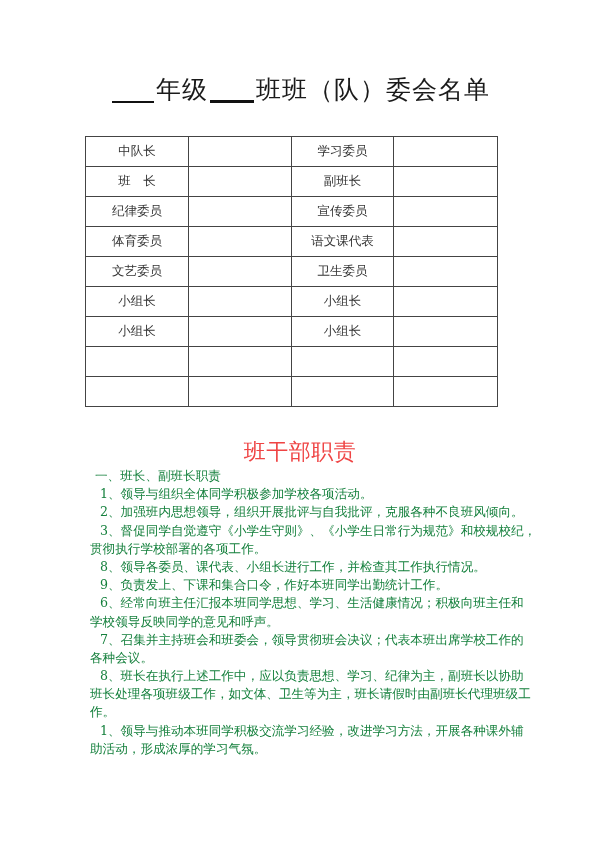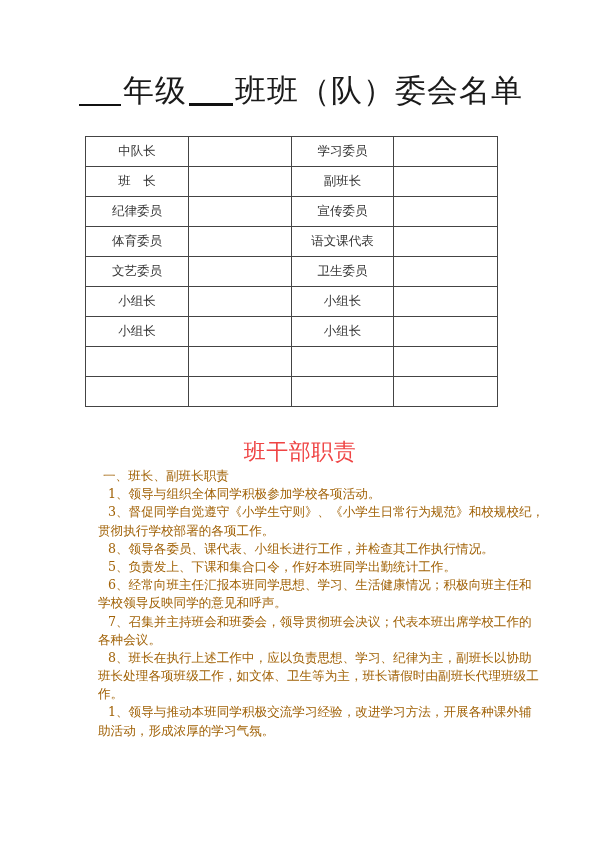--- a/index.html
+++ b/index.html
@@ -2,21 +2,21 @@
 <html><head>
 <meta charset="utf-8">
 <style>
   html, body { margin: 0; padding: 0; }
   body {
     width: 600px; height: 849px; background: #ffffff; position: relative; overflow: hidden;
     font-family: "DejaVu Serif", "Liberation Serif", serif; color: #222;
   }
   .title {
     position: absolute; left: 0; width: 600px; top: 74px; height: 32px;
-    text-align: center; font-size: 31px; line-height: 32px; color: #1a1a1a;
+    text-align: center; font-size: 25px; line-height: 32px; color: #1a1a1a;
     white-space: nowrap; letter-spacing: 1px;
   }
   .blank {
     display: inline-block; width: 42px; height: 2px; background: #111;
     vertical-align: -5px; margin: 0 2px;
   }
   .blank.thick { height: 3px; width: 44px; }
   table.roster {
     position: absolute; left: 85px; top: 136px; width: 412px;
     border-collapse: collapse; table-layout: fixed;
@@ -24,22 +24,22 @@
   }
   table.roster td {
     border: 1.5px solid #444; height: 29px; padding: 0;
     text-align: center; font-size: 12.5px; color: #333;
   }
   .subtitle {
     position: absolute; left: 0; width: 600px; top: 438px; height: 28px;
     text-align: center; font-size: 22px; line-height: 28px; color: #ef4444; letter-spacing: 0.5px;
   }
   .body-text {
-    position: absolute; left: 96px; top: 467px; width: 420px;
-    font-size: 12.6px; line-height: 18.2px; color: #a16207;
+    position: absolute; left: 88px; top: 467px; width: 420px;
+    font-size: 12.6px; line-height: 18.2px; color: #15803d;
   }
   .body-text .line { white-space: nowrap; height: 18.2px; }
   .body-text .sec { padding-left: 7px; }
   .body-text .item { padding-left: 12px; }
   .body-text .cont { padding-left: 2px; }
 </style>
 </head>
 <body>
 
 <div class="title">
@@ -109,24 +109,25 @@
         <td></td>
       </tr>
     </tbody>
 </table>
 
 <div class="subtitle">班干部职责</div>
 
 <div class="body-text" id="duties-body">
     <div class="line sec">一、班长、副班长职责</div>
     <div class="line item">1、领导与组织全体同学积极参加学校各项活动。</div>
+    <div class="line item">2、加强班内思想领导，组织开展批评与自我批评，克服各种不良班风倾向。</div>
     <div class="line item">3、督促同学自觉遵守《小学生守则》、《小学生日常行为规范》和校规校纪，</div>
     <div class="line cont">贯彻执行学校部署的各项工作。</div>
     <div class="line item">8、领导各委员、课代表、小组长进行工作，并检查其工作执行情况。</div>
-    <div class="line item">5、负责发上、下课和集合口令，作好本班同学出勤统计工作。</div>
+    <div class="line item">9、负责发上、下课和集合口令，作好本班同学出勤统计工作。</div>
     <div class="line item">6、经常向班主任汇报本班同学思想、学习、生活健康情况；积极向班主任和</div>
     <div class="line cont">学校领导反映同学的意见和呼声。</div>
     <div class="line item">7、召集并主持班会和班委会，领导贯彻班会决议；代表本班出席学校工作的</div>
     <div class="line cont">各种会议。</div>
     <div class="line item">8、班长在执行上述工作中，应以负责思想、学习、纪律为主，副班长以协助</div>
     <div class="line cont">班长处理各项班级工作，如文体、卫生等为主，班长请假时由副班长代理班级工</div>
     <div class="line cont">作。</div>
     <div class="line item">1、领导与推动本班同学积极交流学习经验，改进学习方法，开展各种课外辅</div>
     <div class="line cont">助活动，形成浓厚的学习气氛。</div>
   </div>

